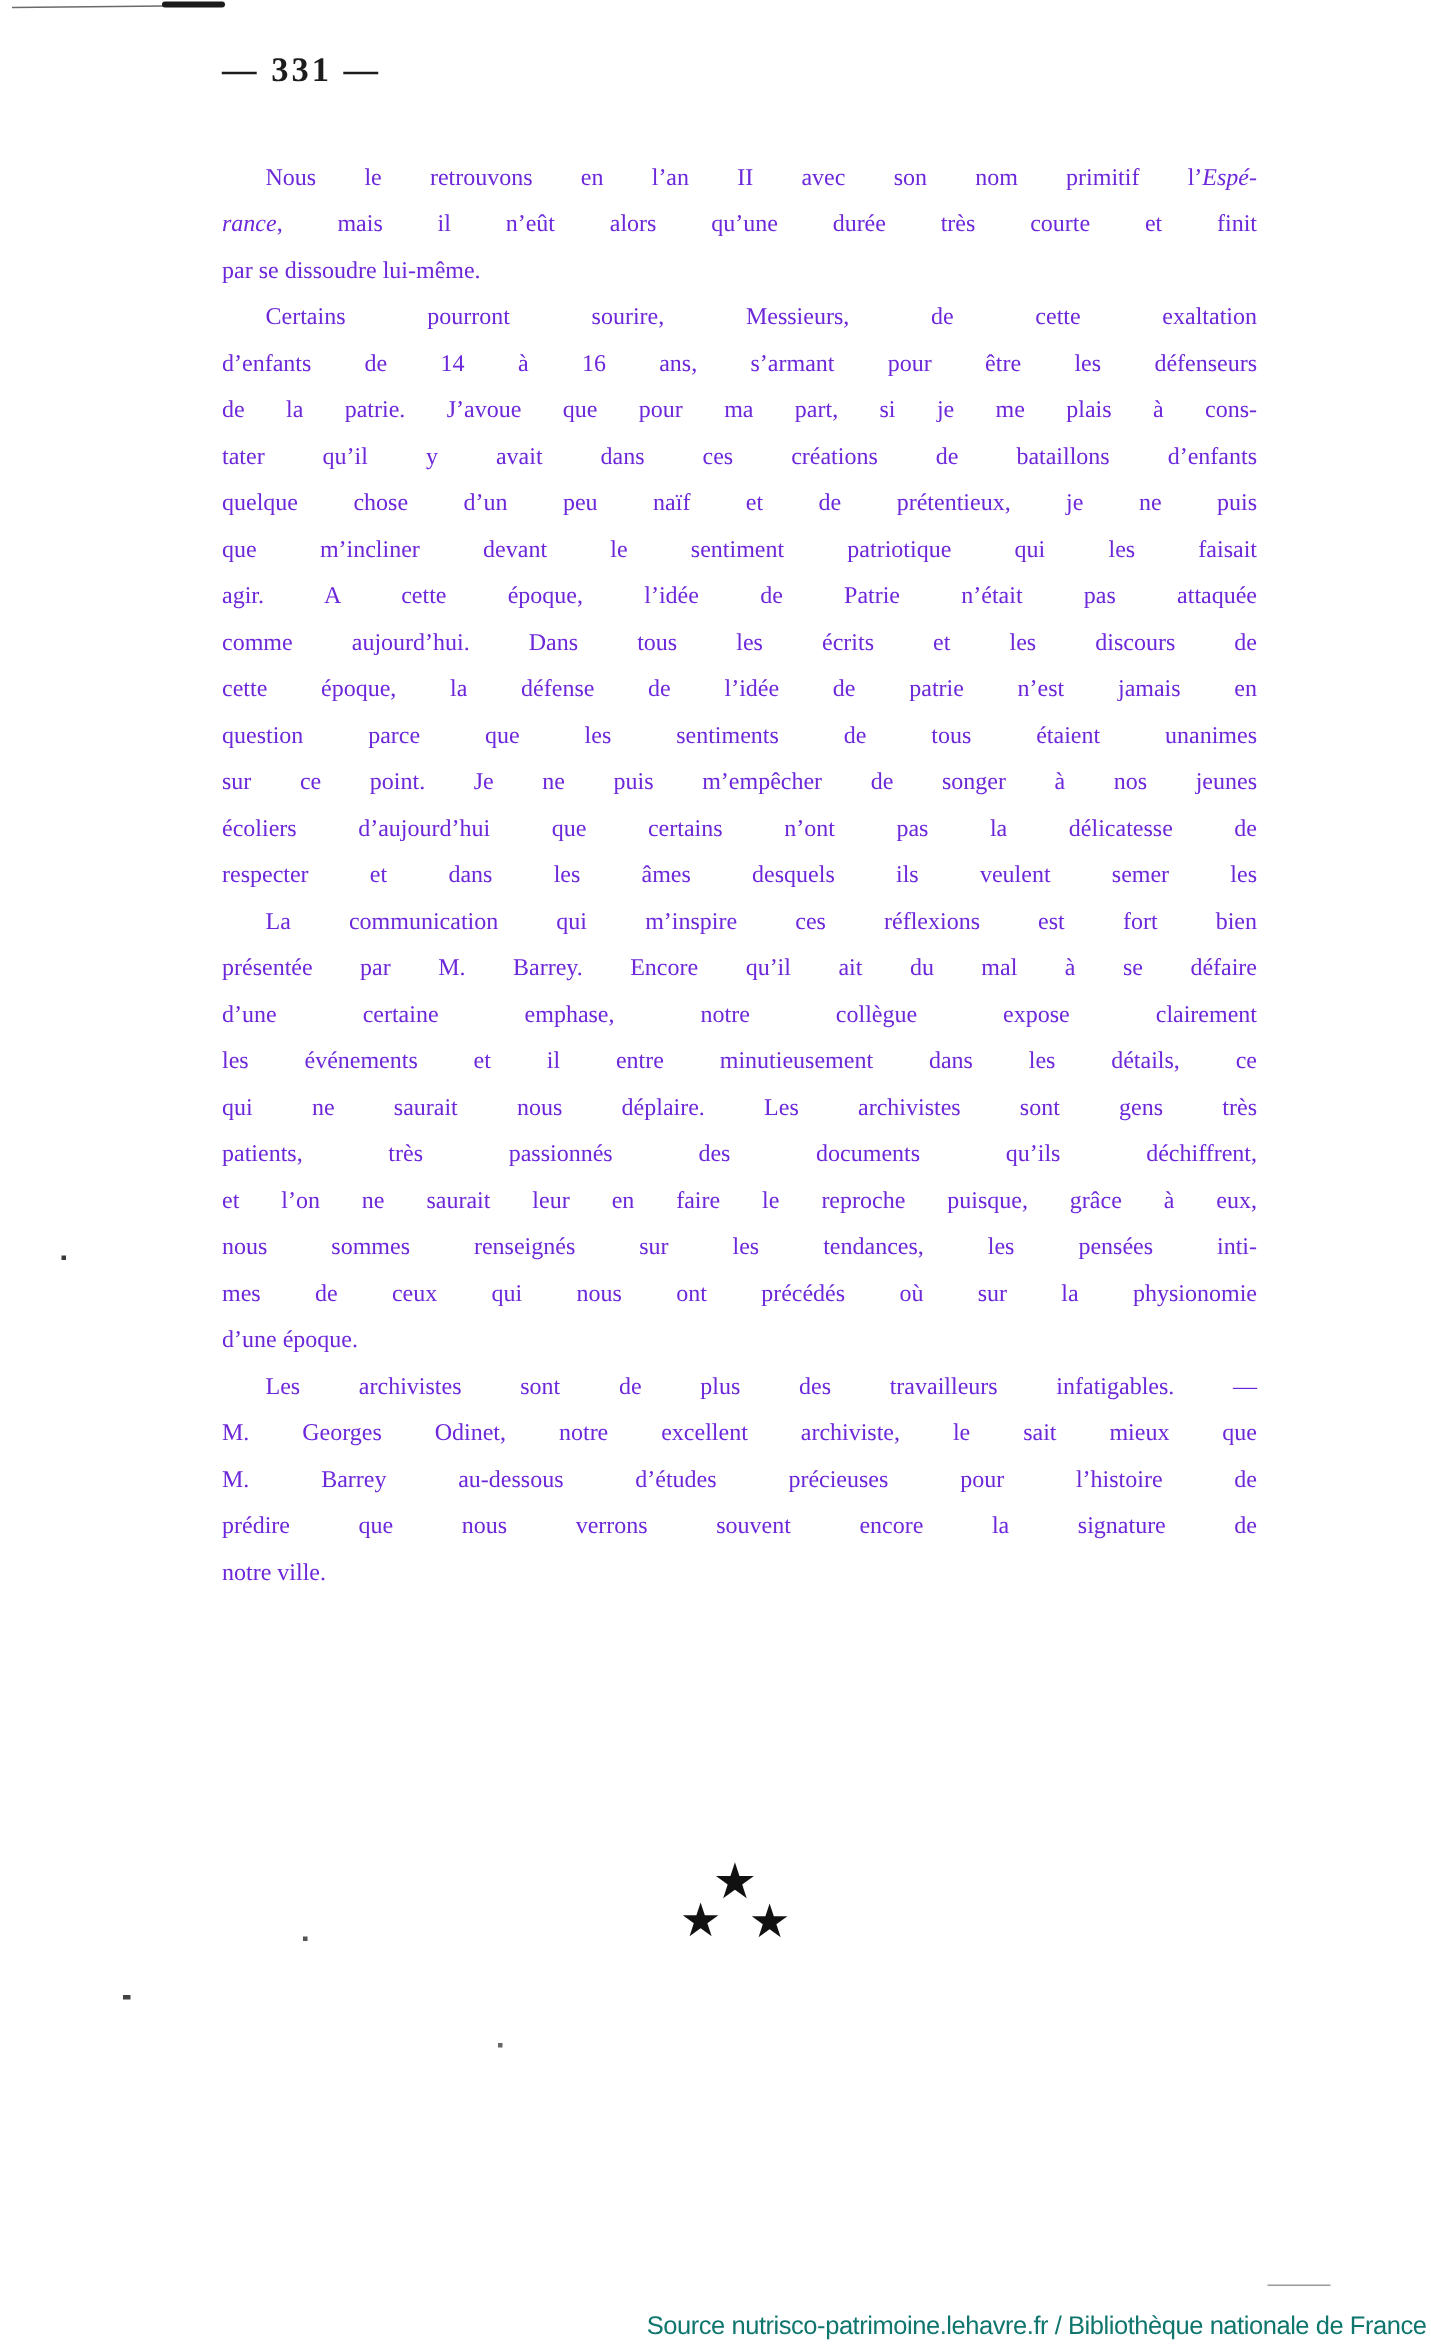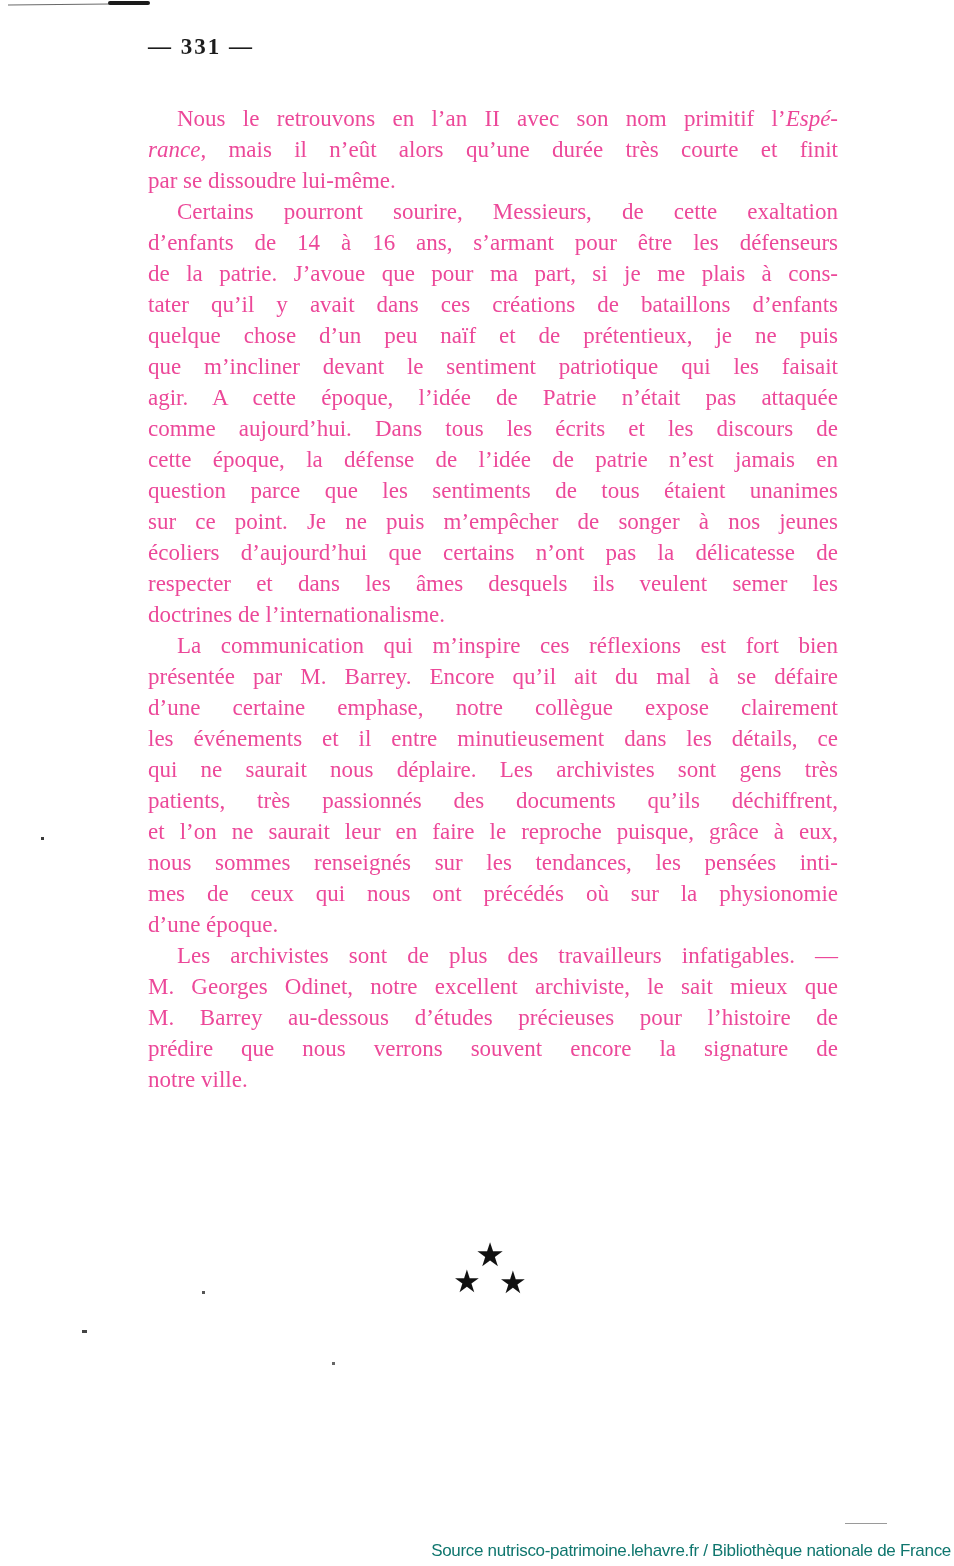--- a/index.html
+++ b/index.html
@@ -16,22 +16,22 @@
     top: 34px; left: 148px; width: 690px;
     font-size: 23px;
     font-weight: 700;
     letter-spacing: 2px;
     color: #1c1c1c;
   }
 
   .text-block {
     position: absolute;
     top: 103px; left: 148px; width: 690px;
-    color: #ec4899;
-    font-size: 23px;
+    color: #6d28d9;
+    font-size: 16px;
     line-height: 31px;
   }
   .para { margin: 0; }
   .para + .para { margin-top: 0; }
   .line {
     text-align: justify;
     text-align-last: justify;
     white-space: nowrap;
   }
   .line.last { text-align-last: left; }
@@ -94,21 +94,20 @@
       <div class="line">tater qu’il y avait dans ces créations de bataillons d’enfants</div>
       <div class="line">quelque chose d’un peu naïf et de prétentieux, je ne puis</div>
       <div class="line">que m’incliner devant le sentiment patriotique qui les faisait</div>
       <div class="line">agir. A cette époque, l’idée de Patrie n’était pas attaquée</div>
       <div class="line">comme aujourd’hui. Dans tous les écrits et les discours de</div>
       <div class="line">cette époque, la défense de l’idée de patrie n’est jamais en</div>
       <div class="line">question parce que les sentiments de tous étaient unanimes</div>
       <div class="line">sur ce point. Je ne puis m’empêcher de songer à nos jeunes</div>
       <div class="line">écoliers d’aujourd’hui que certains n’ont pas la délicatesse de</div>
       <div class="line">respecter et dans les âmes desquels ils veulent semer les</div>
-      <div class="line last">doctrines de l’internationalisme.</div>
     </div>
     <div class="para">
       <div class="line first">La communication qui m’inspire ces réflexions est fort bien</div>
       <div class="line">présentée par M. Barrey. Encore qu’il ait du mal à se défaire</div>
       <div class="line">d’une certaine emphase, notre collègue expose clairement</div>
       <div class="line">les événements et il entre minutieusement dans les détails, ce</div>
       <div class="line">qui ne saurait nous déplaire. Les archivistes sont gens très</div>
       <div class="line">patients, très passionnés des documents qu’ils déchiffrent,</div>
       <div class="line">et l’on ne saurait leur en faire le reproche puisque, grâce à eux,</div>
       <div class="line">nous sommes renseignés sur les tendances, les pensées inti-</div>

